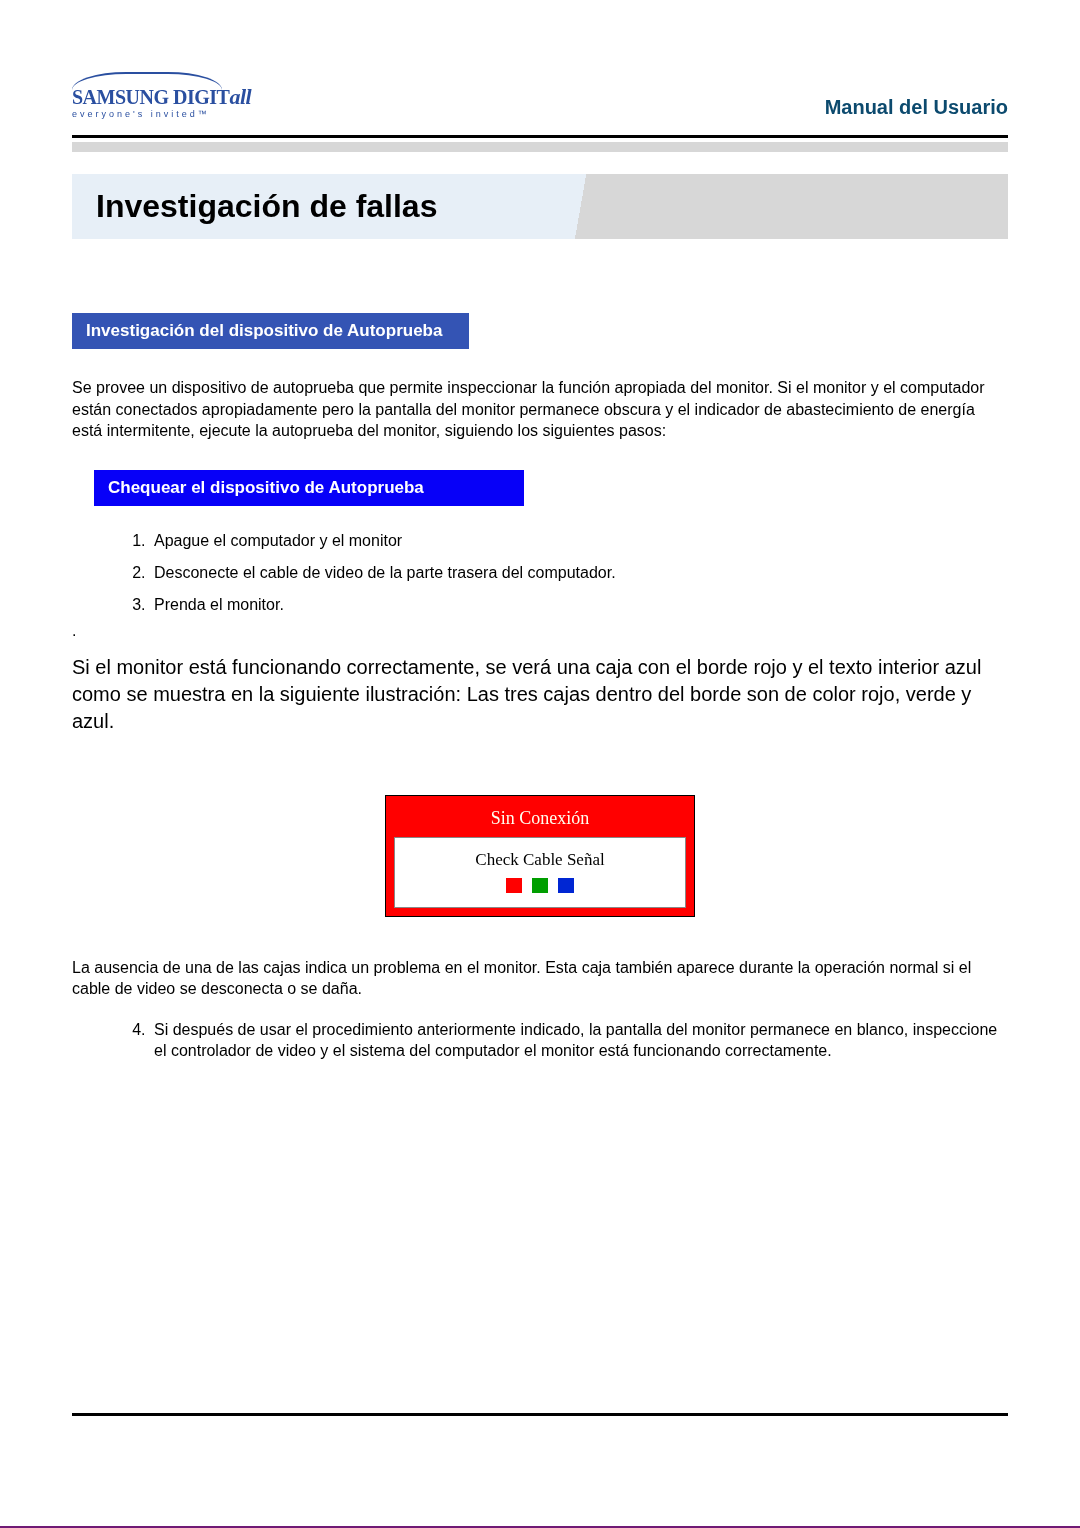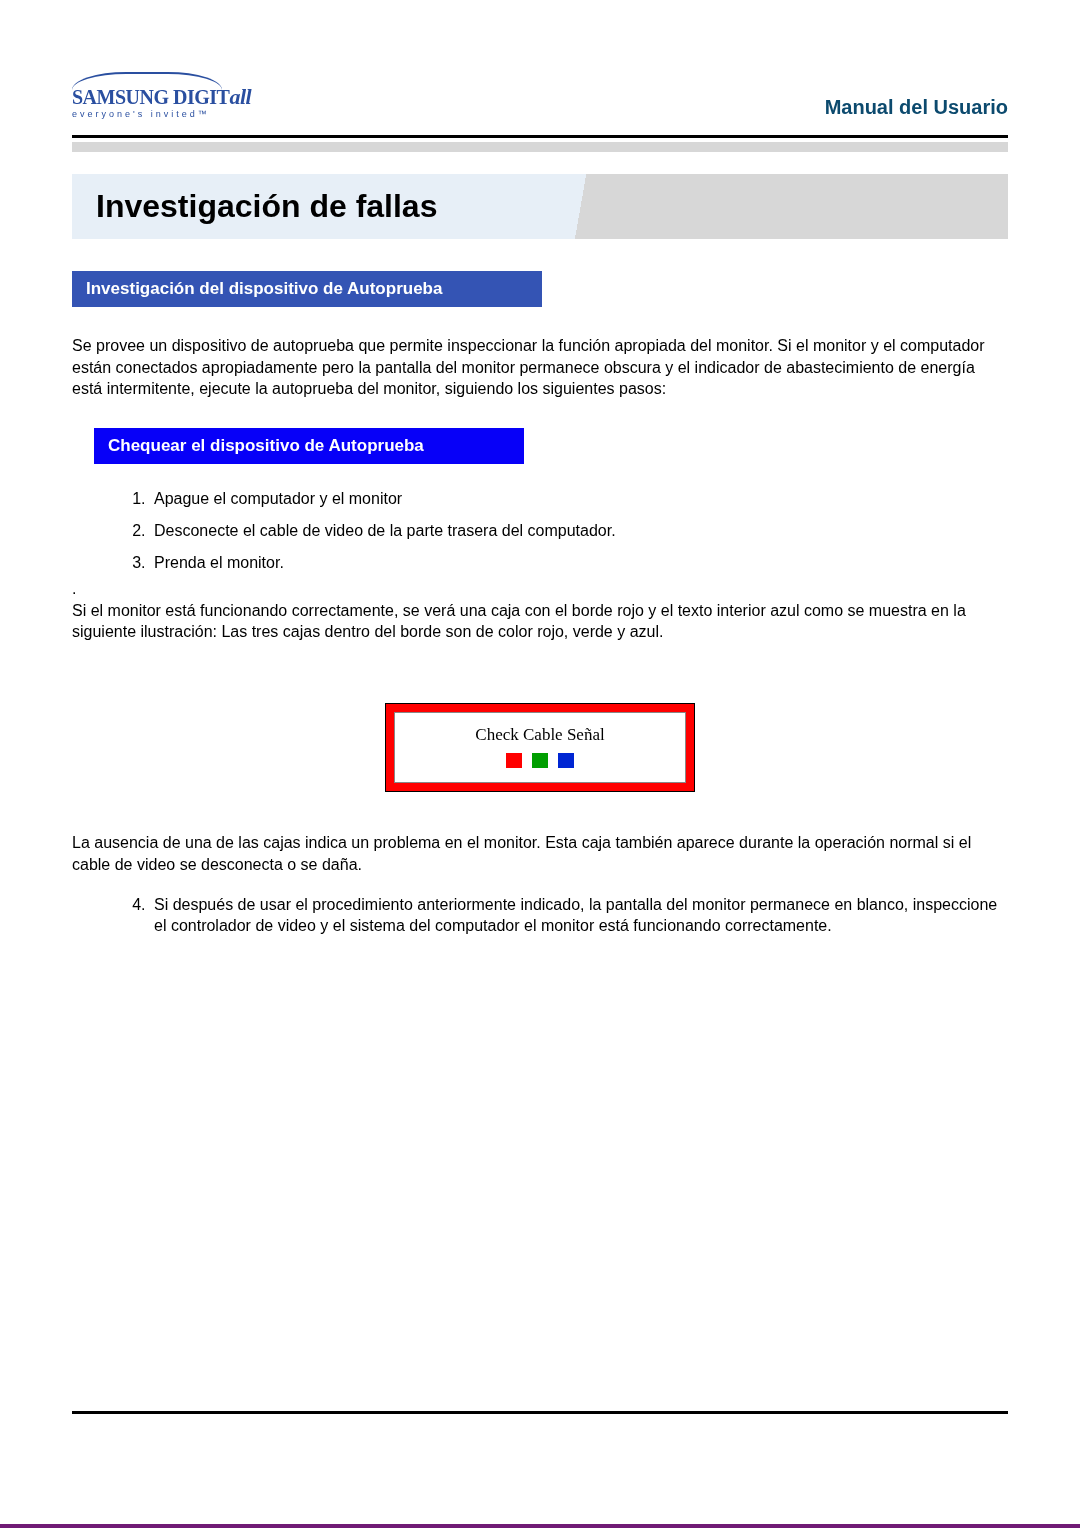--- a/index.html
+++ b/index.html
@@ -7,21 +7,21 @@
     background: #ffffff;
     font-family: Arial, Helvetica, sans-serif;
     width: 1080px;
     height: 1528px;
     position: relative;
   }
   .page {
     width: 1080px;
     height: 1528px;
     padding: 72px 72px 0 72px;
-    border-bottom: 4px solid #701a75;
+    border-bottom: 2px solid #701a75;
     position: relative;
   }
   .bottom-border {
     position: absolute;
     left: 72px;
     right: 72px;
     bottom: 110px;
     height: 3px;
     background: #000;
   }
@@ -87,27 +87,27 @@
     width: 60px;
     background: linear-gradient(100deg, #e7eff7 0%, #e7eff7 20%, #d7d7d7 20%, #d7d7d7 100%);
   }
   .title-rest {
     flex: 1;
     background: #d7d7d7;
   }
 
   
   .sec-bar {
-    margin-top: 32px;
+    margin-top: 74px;
     background: #3454b4;
     color: #fff;
     font-weight: bold;
     font-size: 17px;
     padding: 8px 14px;
-    width: 470px;
+    width: 397px;
   }
   .sec-bar.blue2 {
     background: #0700f8;
     width: 430px;
     margin-top: 28px;
     margin-left: 22px;
   }
 
   .para {
     font-size: 16px;
@@ -119,24 +119,24 @@
   ol.steps {
     list-style: decimal;
     margin: 26px 0 0 78px;
     font-size: 16px;
   }
   ol.steps li { margin-bottom: 14px; padding-left: 4px; }
 
   .dot { font-size: 16px; margin-top: -6px; }
 
   .para2 {
-    font-size: 16px;
+    font-size: 20px;
     color: #000;
     line-height: 1.35;
-    margin-top: 2px;
+    margin-top: 14px;
   }
 
   
   .illus-wrap {
     display: flex; justify-content: center;
     margin-top: 60px;
   }
   .illus {
     width: 310px;
     background: #ff0000;
@@ -223,20 +223,21 @@
   <ol class="steps">
     <li>Apague el computador y el monitor</li>
     <li>Desconecte el cable de video de la parte trasera del computador.</li>
     <li>Prenda el monitor.</li>
   </ol>
   <div class="dot">.</div>
   <div class="para2">Si el monitor está funcionando correctamente, se verá una caja con el borde rojo y el texto interior azul como se muestra en la siguiente ilustración: Las tres cajas dentro del borde son de color rojo, verde y azul.</div>
 
   <div class="illus-wrap">
     <div class="illus">
+      <div class="illus-title">Sin Conexión</div>
       <div class="illus-inner">
         <div class="illus-sub">Check Cable Señal</div>
         <div class="color-boxes">
           <div class="cb r"></div>
           <div class="cb g"></div>
           <div class="cb b"></div>
         </div>
       </div>
     </div>
   </div>

